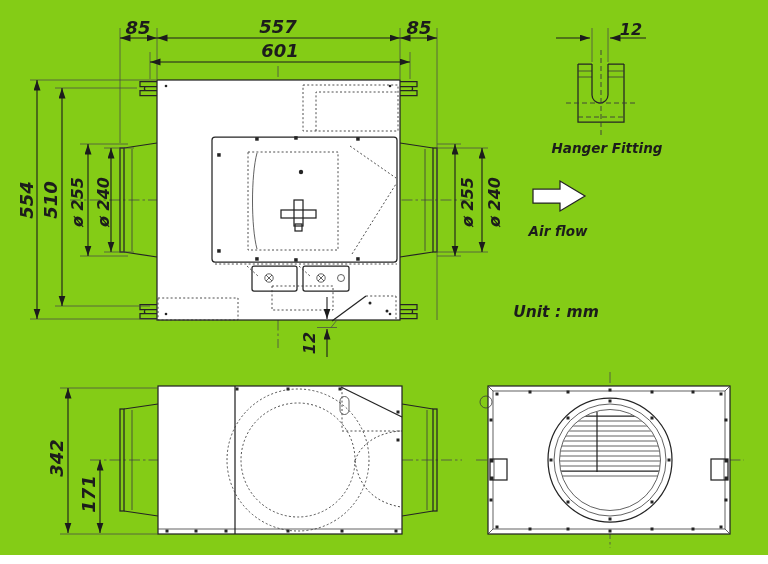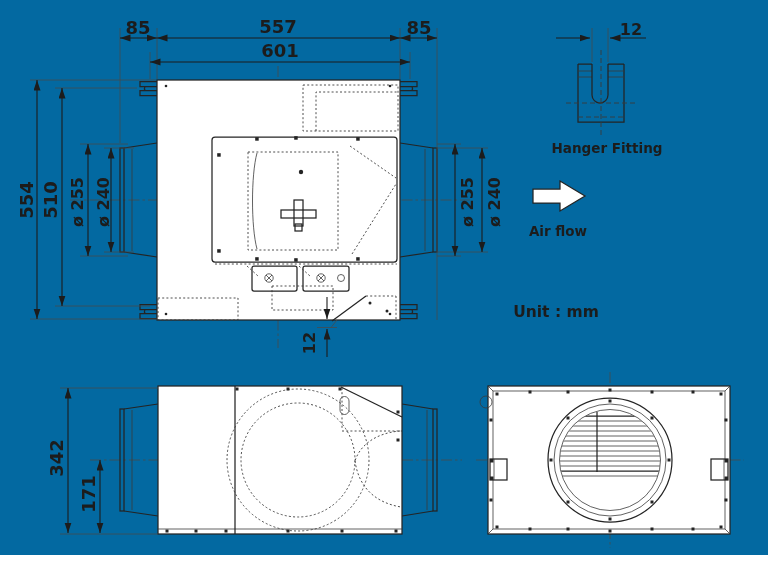--- a/index.html
+++ b/index.html
@@ -1,17 +1,17 @@
 <!DOCTYPE html>
 <html><head>
 <meta charset="utf-8">
 <style>
   html,body{margin:0;padding:0;background:#ffffff;}
-  .stage{width:768px;height:555px;background:#0369a1;position:relative;overflow:hidden;
-         font-family:"DejaVu Sans",sans-serif;}
+  .stage{width:768px;height:555px;background:#84cc16;position:relative;overflow:hidden;
+         font-family:"DejaVu Sans",sans-serif;font-style:italic;}
   svg{display:block;}
   svg text{fill:#1c1c1c;font-weight:600;font-family:"DejaVu Sans","Liberation Sans",sans-serif;}
   .txt {font-size:18px;}
   .txtm{font-size:16px;}
   .txts{font-size:13.5px;}
   .txtu{font-size:15.5px;}
   .s   {stroke:#242424;stroke-width:1.25;fill:none;}
   .t   {stroke:#3a3a3a;stroke-width:0.8;fill:none;}
   .d   {stroke:#3a3a3a;stroke-width:0.9;fill:none;stroke-dasharray:2 2.2;}
   .dash{stroke:#3a3a3a;stroke-width:0.9;fill:none;stroke-dasharray:5 3;}

